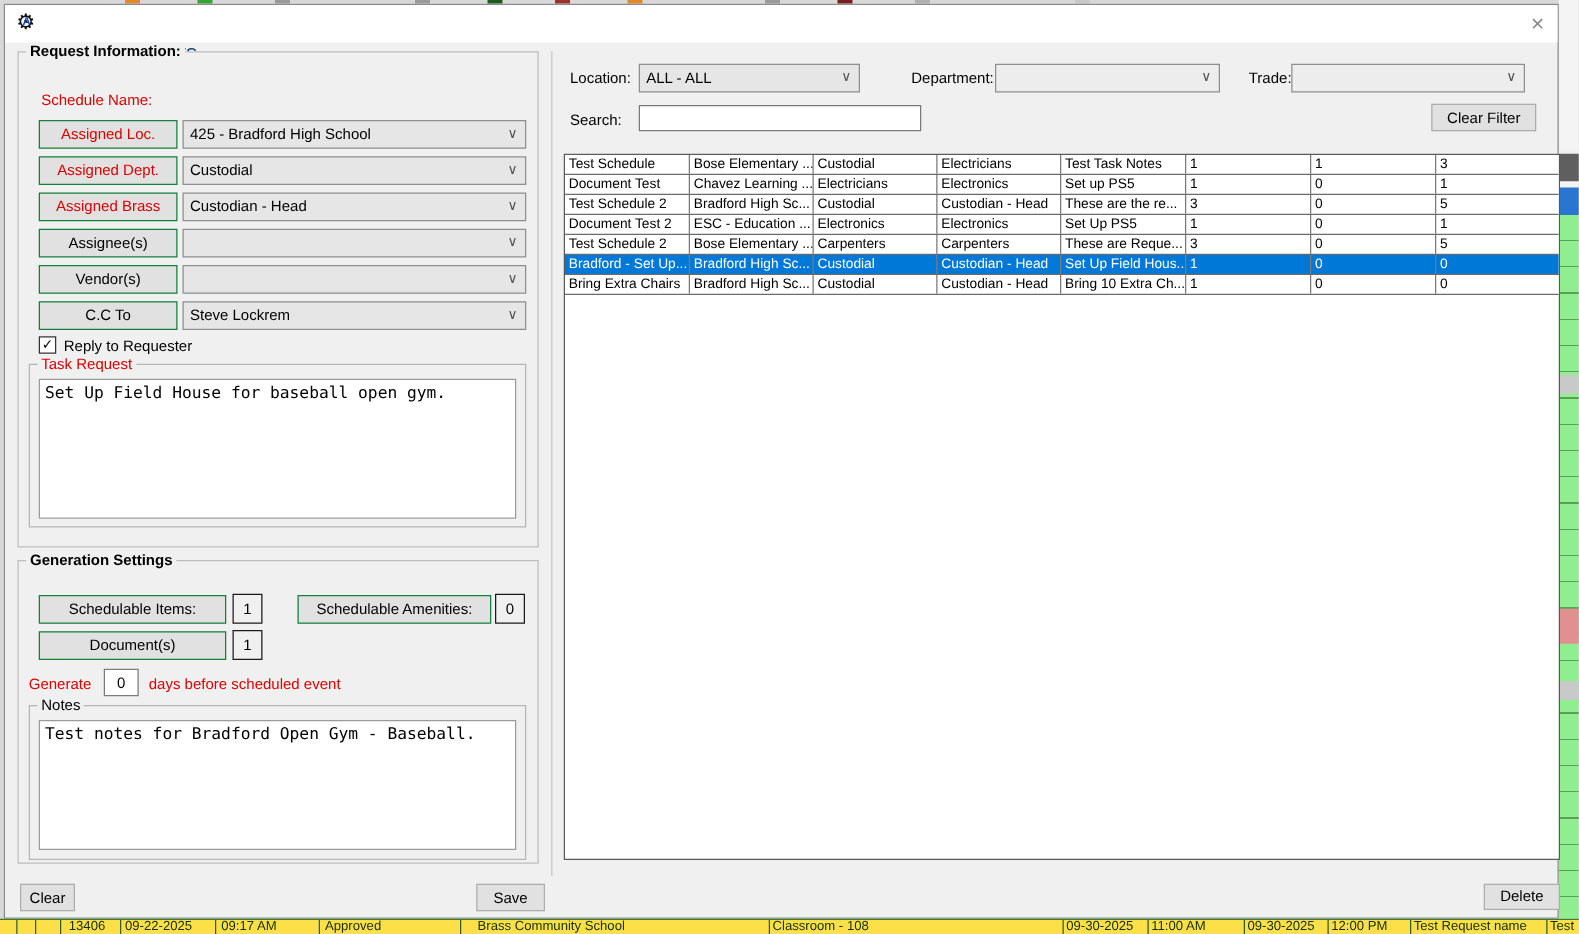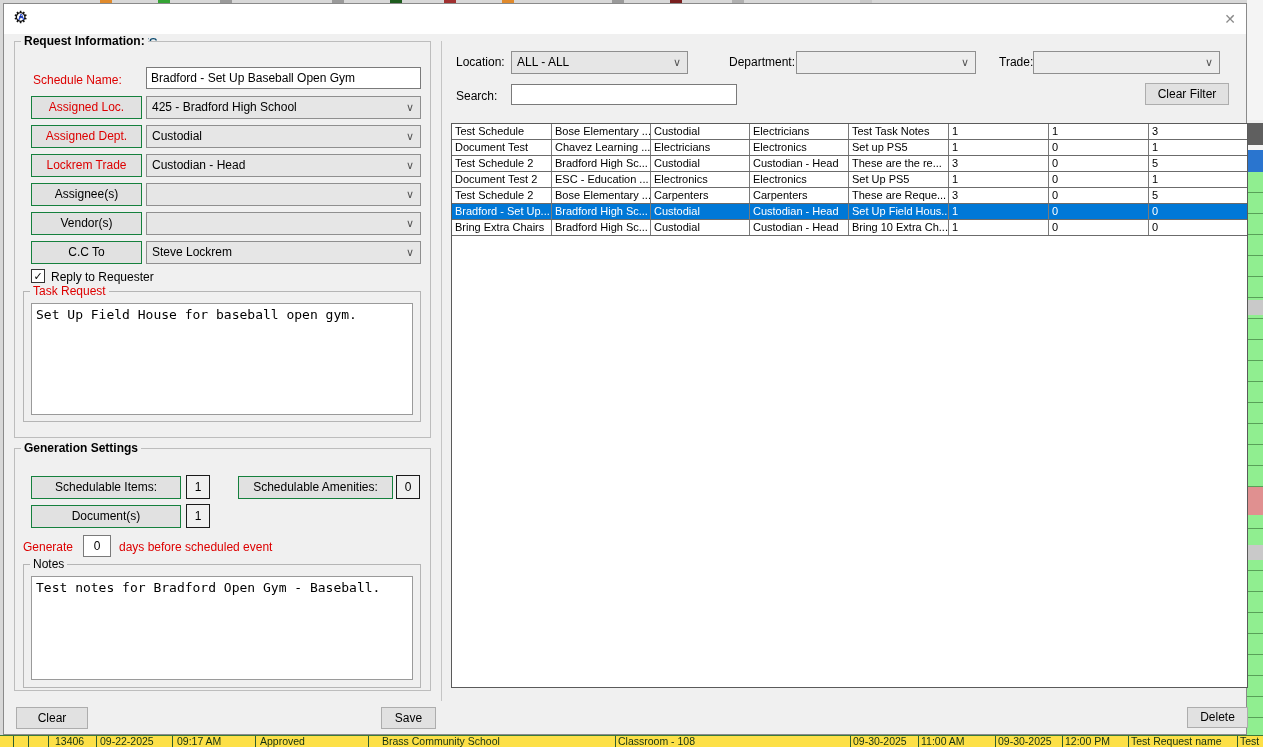--- a/index.html
+++ b/index.html
@@ -123,35 +123,34 @@
     <span id="title-text">Work Requests</span>
     <span id="close-x">✕</span>
   </div>
 
   <div class="vsep"></div>
 
   <div class="groupbox" style="left:10px;top:37px;width:417px;height:397px;">
     <span class="grouplabel bold">Request Information:</span>
   </div>
   <span class="abs red" style="left:29px;top:69px;">Schedule Name:</span>
-  <div class="textbox" style="left:142px;top:63px;width:275px;height:22px;">Bradford - Set Up Baseball Open Gym</div>
 
   <div class="btnlabel red" style="left:27px;top:92px;width:111px;">Assigned Loc.</div>
   <div class="combo" style="left:142px;top:92px;width:275px;">
     <span>425 - Bradford High School</span>
     <span class="chev">∨</span>
   </div>
 
   <div class="btnlabel red" style="left:27px;top:121px;width:111px;">Assigned Dept.</div>
   <div class="combo" style="left:142px;top:121px;width:275px;">
     <span>Custodial</span>
     <span class="chev">∨</span>
   </div>
 
-  <div class="btnlabel red" style="left:27px;top:150px;width:111px;">Lockrem Trade</div>
+  <div class="btnlabel red" style="left:27px;top:150px;width:111px;">Assigned Brass</div>
   <div class="combo" style="left:142px;top:150px;width:275px;">
     <span>Custodian - Head</span>
     <span class="chev">∨</span>
   </div>
 
   <div class="btnlabel" style="left:27px;top:179px;width:111px;">Assignee(s)</div>
   <div class="combo" style="left:142px;top:179px;width:275px;">
     <span></span>
     <span class="chev">∨</span>
   </div>
@@ -188,21 +187,21 @@
 
   <span class="abs red" style="left:19px;top:536px;">Generate</span>
   <div class="textbox" style="left:79px;top:531px;width:28px;height:22px;text-align:center;padding-left:0;">0</div>
   <span class="abs red" style="left:115px;top:536px;">days before scheduled event</span>
 
   <div class="groupbox" style="left:19px;top:560px;width:398px;height:124px;border-color:#b5b5b5;">
     <span class="grouplabel">Notes</span>
   </div>
   <div class="monoarea" style="left:27px;top:572px;width:382px;height:104px;">Test notes for Bradford Open Gym - Baseball.</div>
 
-  <div class="push" style="left:12px;top:703px;width:72px;height:22px;line-height:20px;">Clear</div>
+  <div class="push" style="left:12px;top:703px;width:44px;height:22px;line-height:20px;">Clear</div>
   <div class="push" style="left:377px;top:703px;width:55px;height:22px;line-height:20px;">Save</div>
   <div class="push" style="left:1183px;top:703px;width:61px;height:21px;line-height:19px;">Delete</div>
 
   <span class="abs" style="left:452px;top:51px;">Location:</span>
   <div class="combo" style="left:507px;top:47px;width:177px;">
     <span>ALL - ALL</span>
     <span class="chev">∨</span>
   </div>
   <span class="abs" style="left:725px;top:51px;">Department:</span>
   <div class="combo" style="left:792px;top:47px;width:180px;background:#ededed;">

